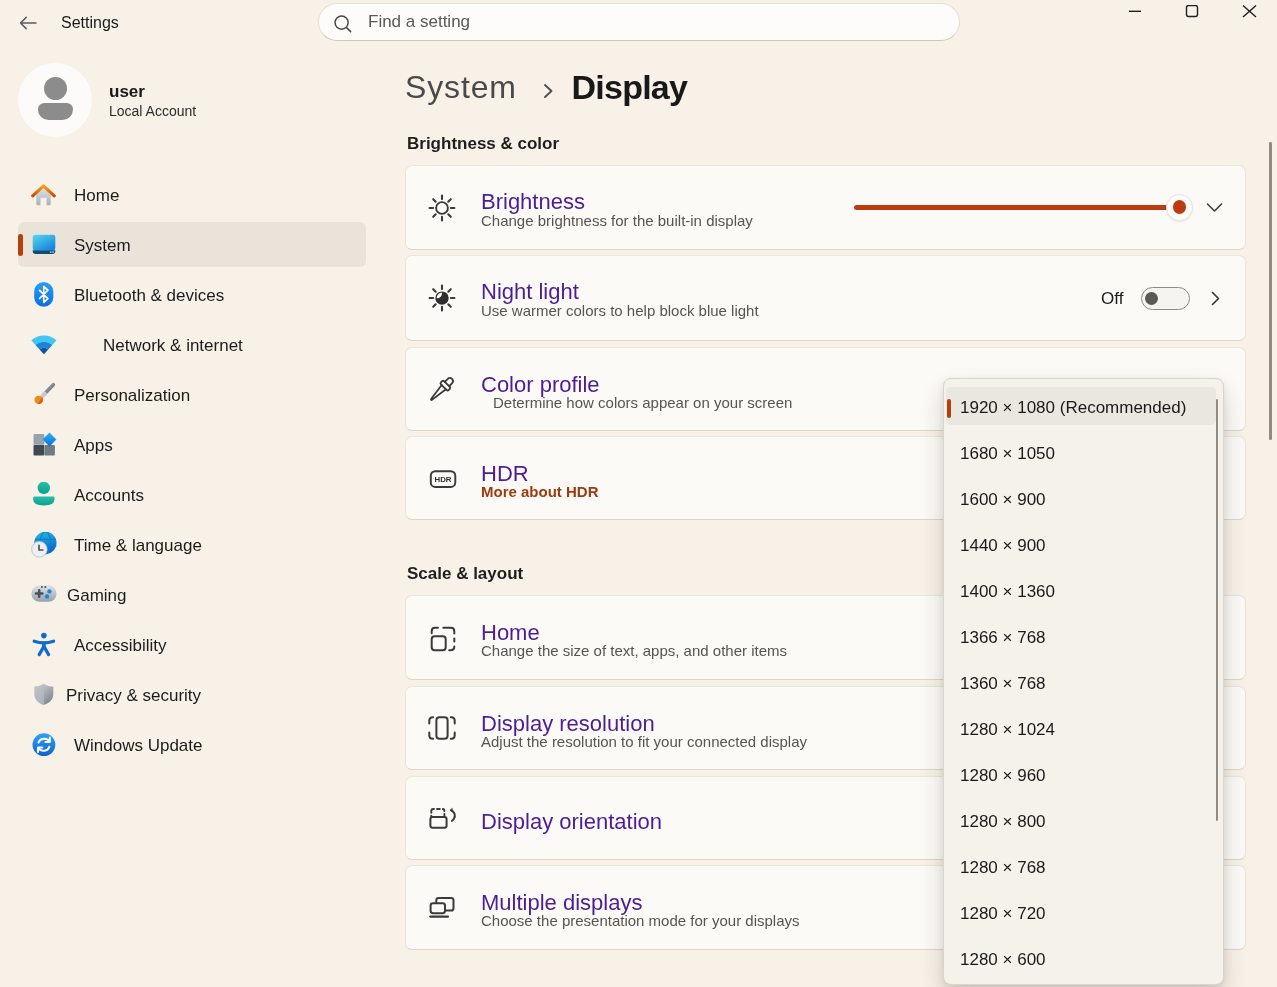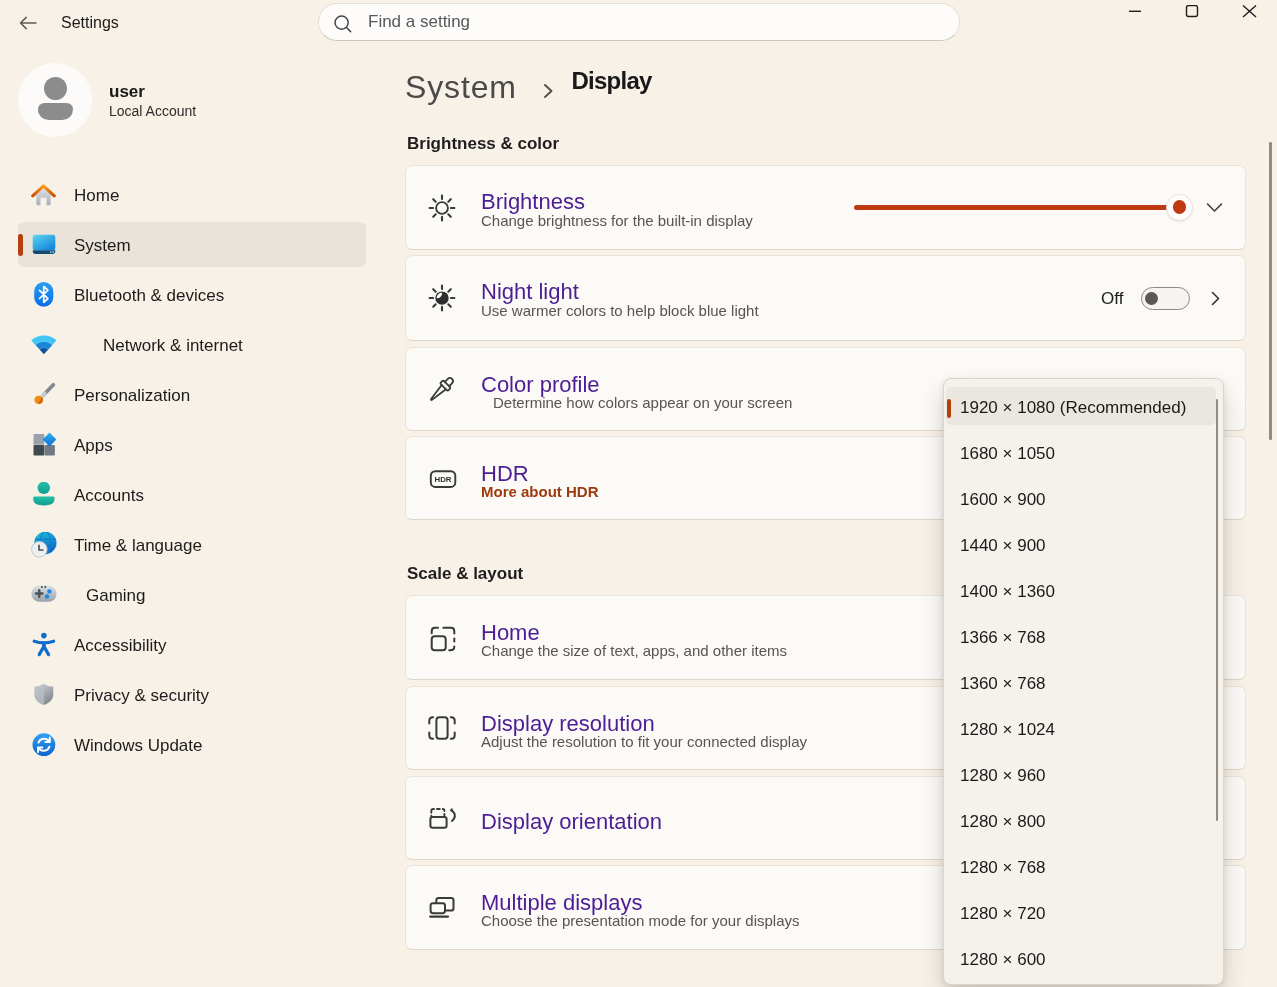--- a/index.html
+++ b/index.html
@@ -44,23 +44,23 @@
 <div class="abs" style="left:18px;top:233.8px;width:4.6px;height:22px;border-radius:2.3px;background:#b5400e;"></div>
 
 <div class="t navtxt" style="left:74px;top:186px;">Home</div>
 <div class="t navtxt" style="left:74px;top:236px;">System</div>
 <div class="t navtxt" style="left:74px;top:286px;">Bluetooth &amp; devices</div>
 <div class="t navtxt" style="left:74px;top:336px;margin-left:29px;">Network &amp; internet</div>
 <div class="t navtxt" style="left:74px;top:386px;">Personalization</div>
 <div class="t navtxt" style="left:74px;top:436px;">Apps</div>
 <div class="t navtxt" style="left:74px;top:486px;">Accounts</div>
 <div class="t navtxt" style="left:74px;top:536px;">Time &amp; language</div>
-<div class="t navtxt" style="left:86px;top:586px;">Gaming</div>
+<div class="t navtxt" style="left:67px;top:586px;">Gaming</div>
 <div class="t navtxt" style="left:74px;top:636px;">Accessibility</div>
-<div class="t navtxt" style="left:74px;top:686px;">Privacy &amp; security</div>
+<div class="t navtxt" style="left:66px;top:686px;">Privacy &amp; security</div>
 <div class="t navtxt" style="left:74px;top:736px;">Windows Update</div>
 
 <svg class="abs" style="left:30.5px;top:182.2px;" width="26" height="26" viewBox="0 0 26 26">
 <defs>
 <linearGradient id="roofg" x1="0" y1="0" x2="0" y2="1">
         <stop offset="0" stop-color="#f9a11b"></stop>
         <stop offset="1" stop-color="#cc4a02"></stop>
       </linearGradient>
 <linearGradient id="hbody" x1="0" y1="0" x2="0" y2="1">
         <stop offset="0" stop-color="#dde1e4"></stop>
@@ -190,21 +190,21 @@
 <path d="M7.4 10.6 A6.2 6.2 0 0 1 18.3 9.4" fill="none" stroke="#ffffff" stroke-width="2" stroke-linecap="round"></path>
 <path d="M18.8 5.5 L18.8 9.9 L14.4 9.9" fill="none" stroke="#ffffff" stroke-width="2" stroke-linecap="round" stroke-linejoin="round"></path>
 <path d="M18.4 14.8 A6.2 6.2 0 0 1 7.5 16" fill="none" stroke="#ffffff" stroke-width="2" stroke-linecap="round"></path>
 <path d="M7 19.9 L7 15.5 L11.4 15.5" fill="none" stroke="#ffffff" stroke-width="2" stroke-linecap="round" stroke-linejoin="round"></path>
 </svg>
 
 <div class="t" style="left:405px;top:70px;font-size:32px;color:#4a4a4a;letter-spacing:0.85px;">System</div>
 <svg class="abs" style="left:541px;top:82px;" width="14" height="18" viewBox="0 0 14 18">
   <path d="M4 3 L10.5 9 L4 15" fill="none" stroke="#4f4f4f" stroke-width="1.9" stroke-linecap="round" stroke-linejoin="round"></path>
 </svg>
-<div class="t" style="left:571.5px;top:67.6px;font-size:24px;font-weight:bold;color:#191919;letter-spacing:-0.75px;">Display</div>
+<div class="t" style="left:571.5px;top:67.6px;font-size:34px;font-weight:bold;color:#191919;letter-spacing:-0.75px;">Display</div>
 
 <div class="t" style="left:407px;top:133.6px;font-size:17px;font-weight:bold;color:#1e1e1e;">Brightness &amp; color</div>
 
 <div class="card" style="top:164.5px;height:85px;"></div>
 <div class="card" style="top:254.5px;height:86px;"></div>
 <div class="card" style="top:347px;height:83.5px;"></div>
 <div class="card" style="top:436px;height:84px;"></div>
 
 <div class="t" style="left:407px;top:564.3px;font-size:17px;font-weight:bold;color:#1e1e1e;">Scale &amp; layout</div>
 

